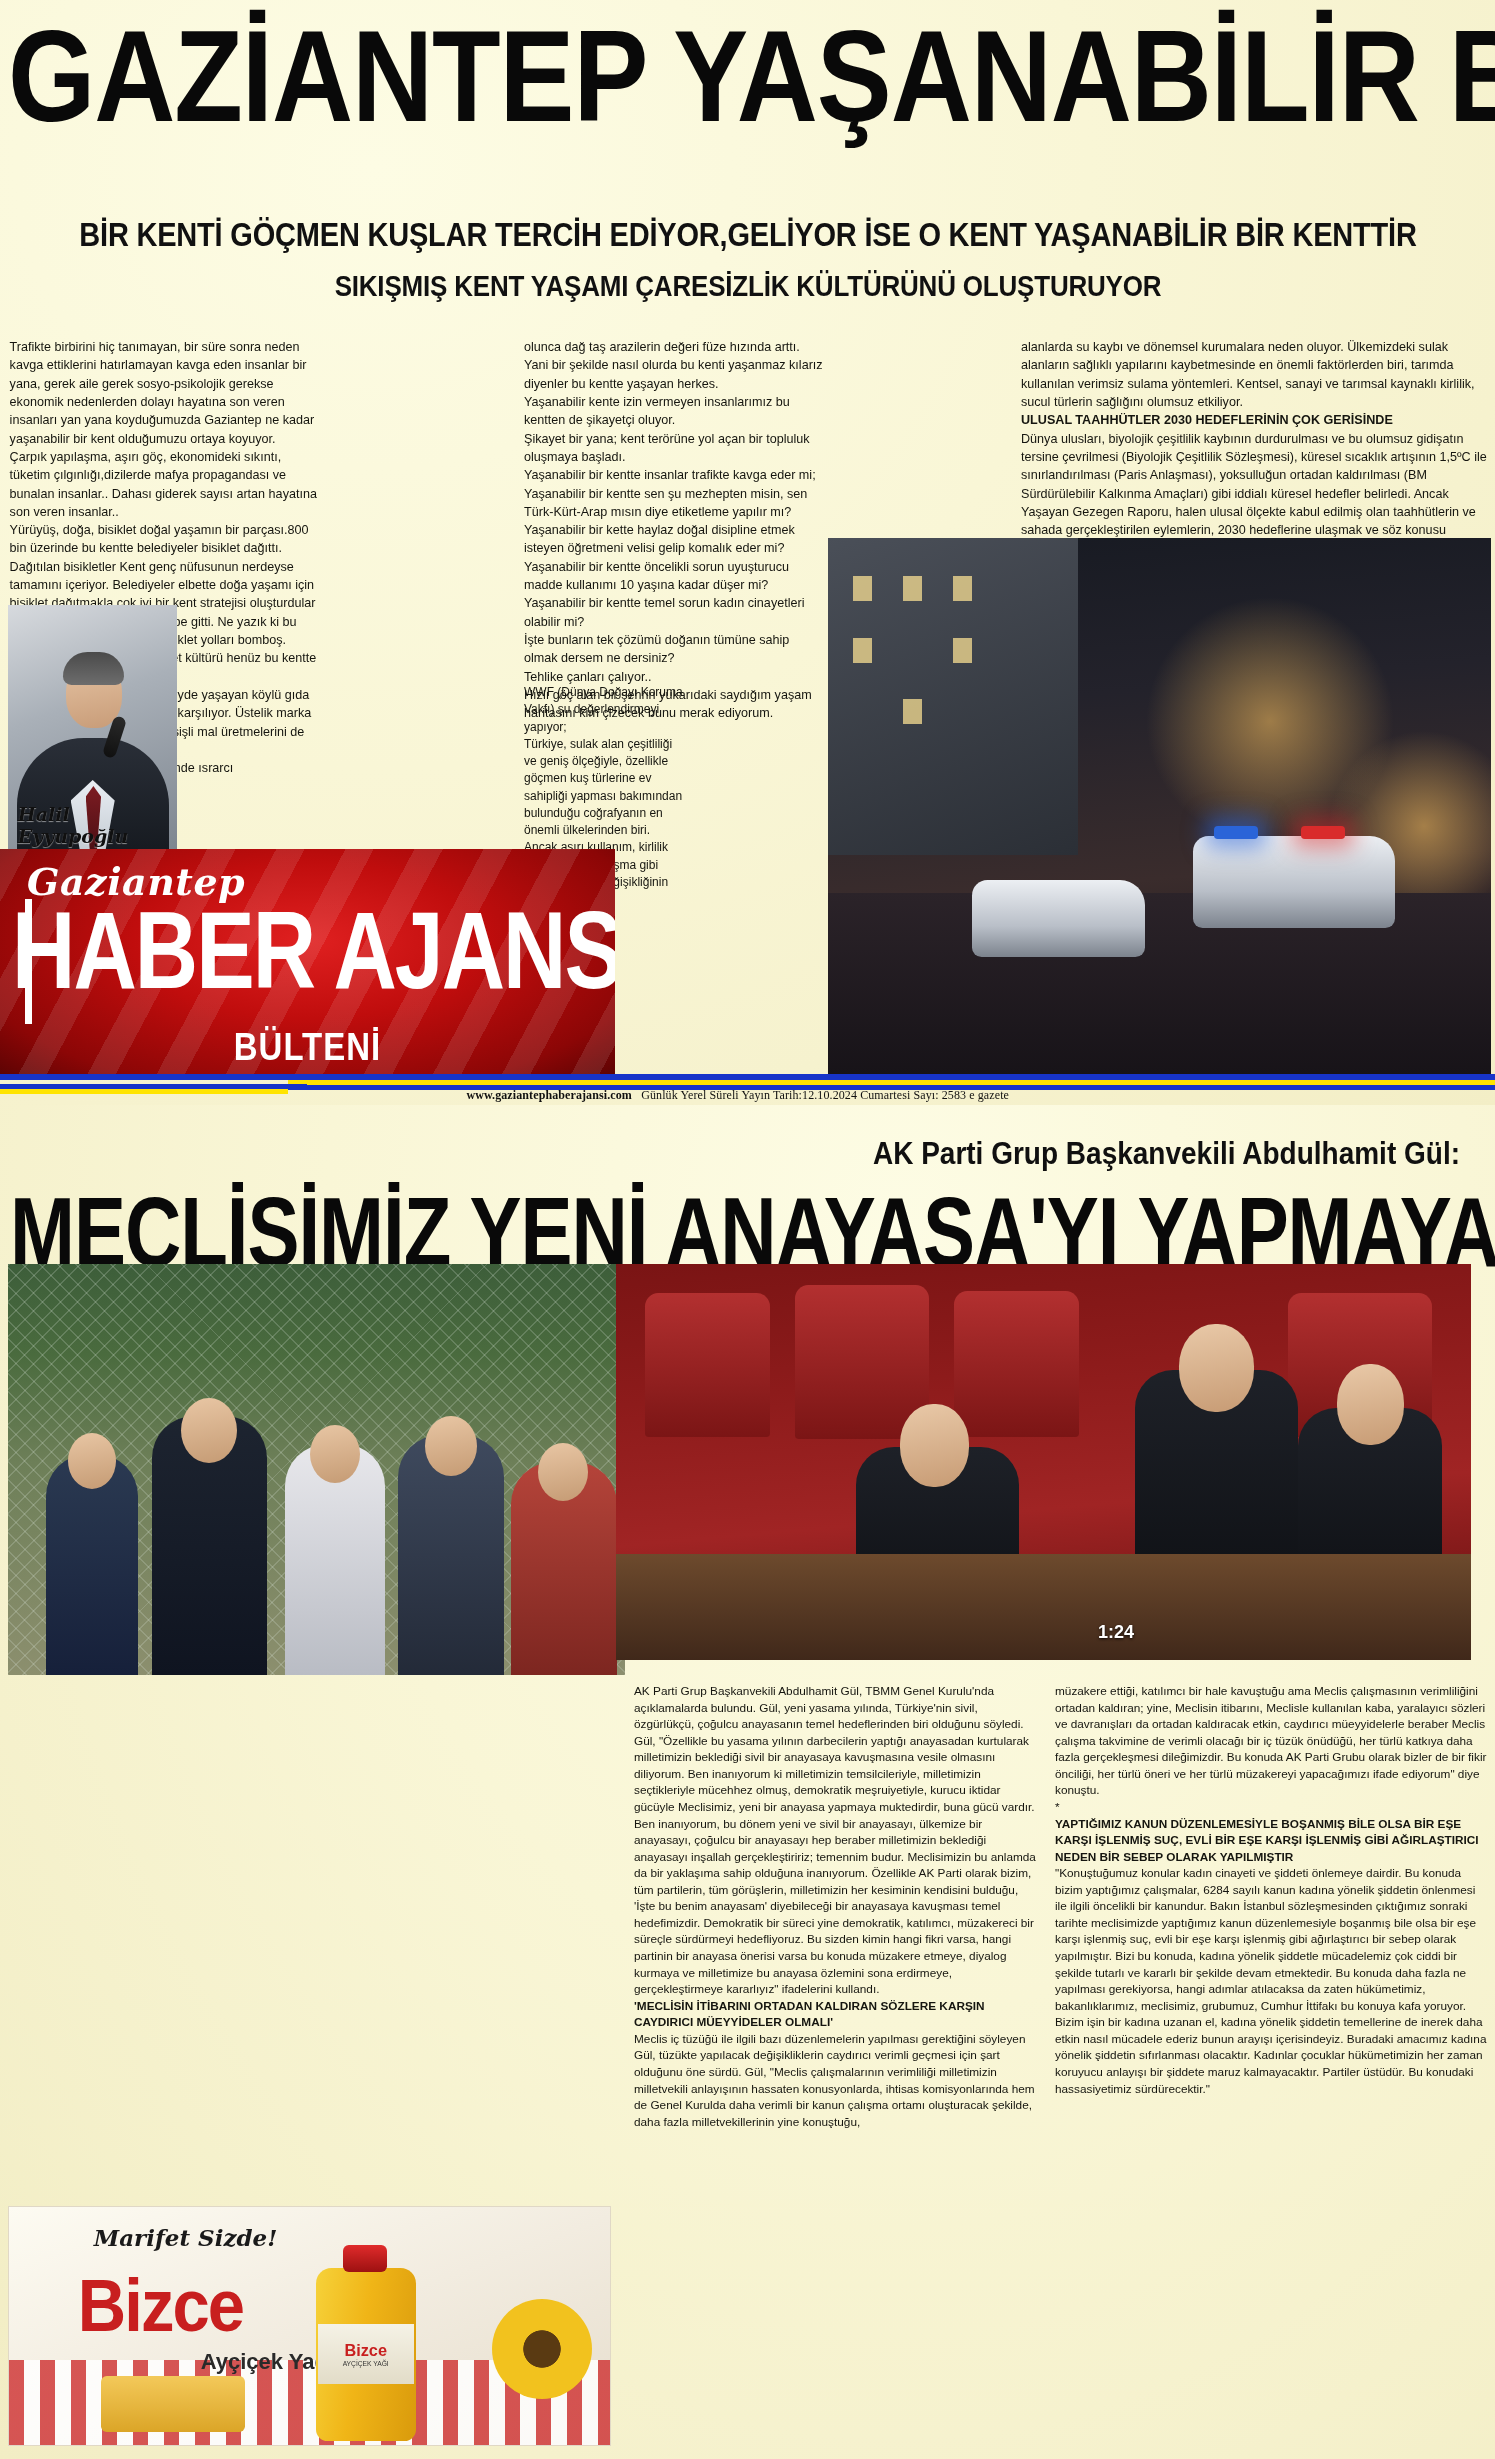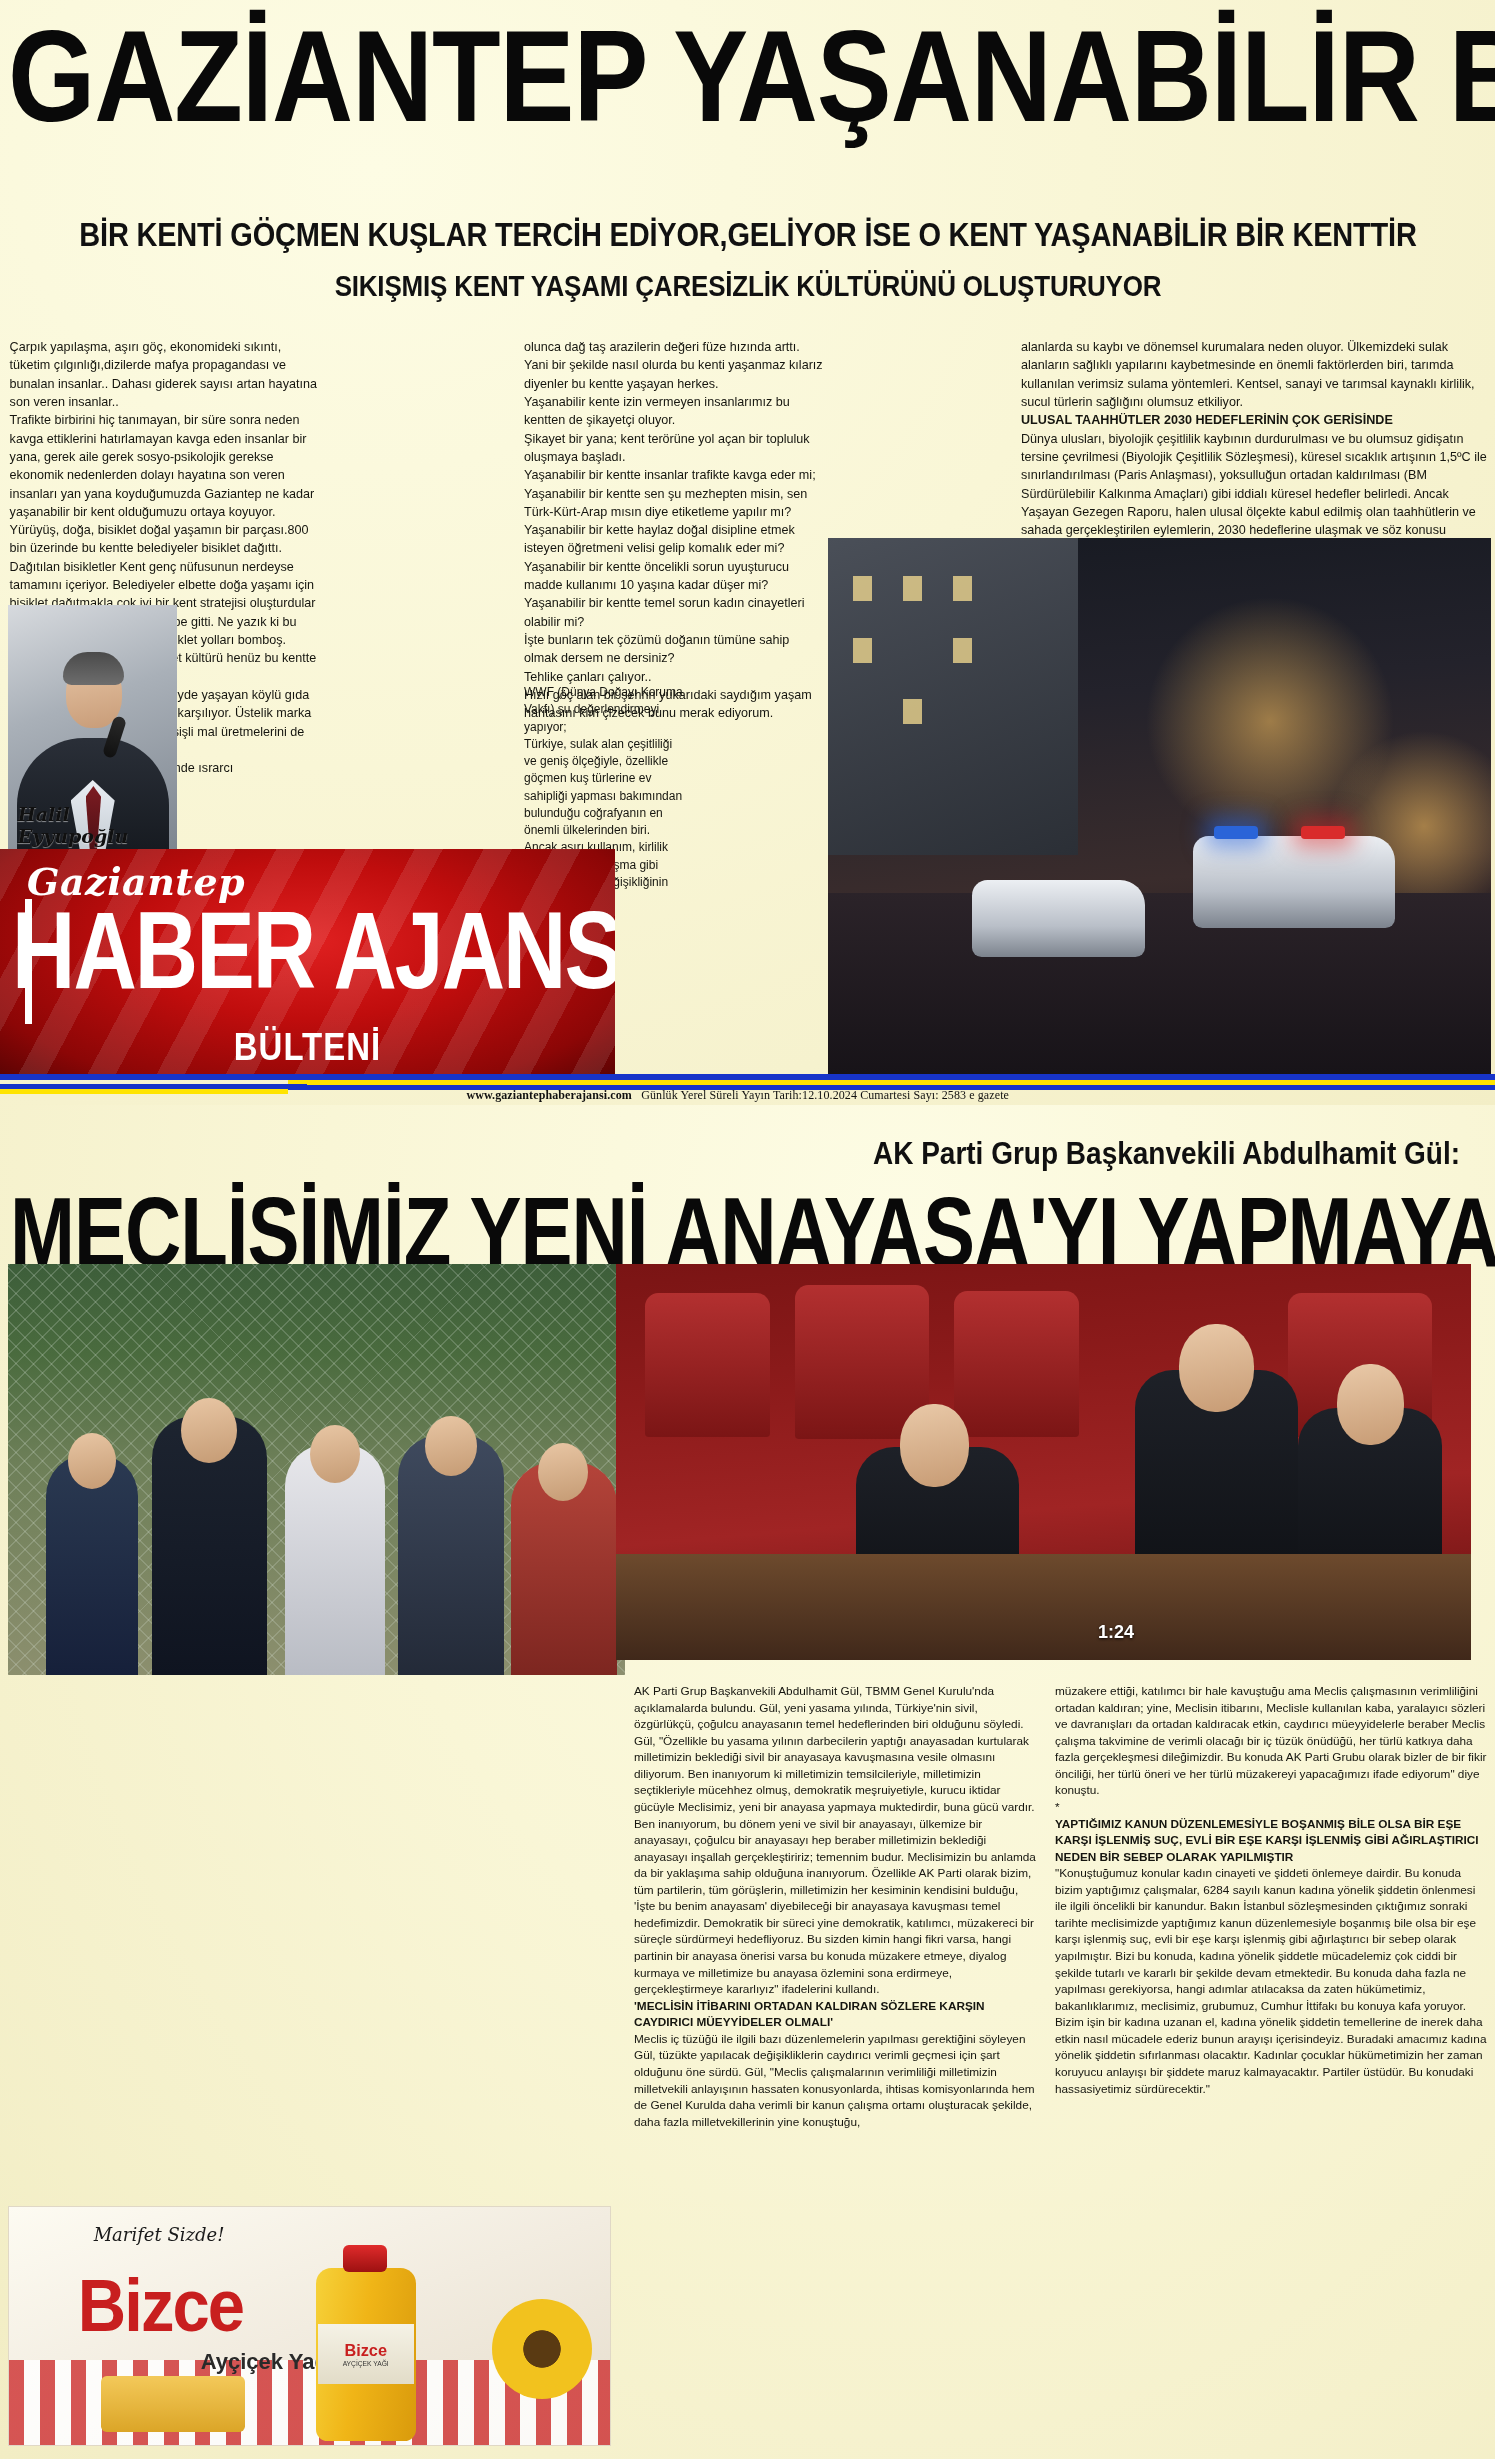--- a/index.html
+++ b/index.html
@@ -385,22 +385,22 @@
     left: 7.7px; top: 1101px;
     width: 603px; height: 240px;
     background: linear-gradient(160deg,#fdfbf2 0%, #f2ece0 50%, #e6ddcc 100%);
     overflow: hidden;
     border: 1px solid #e0d8c6;
   }
   .ad-marifet {
     position: absolute; left: 85px; top: 17.3px;
     font-family: "DejaVu Serif", serif;
     font-style: italic;
-    font-weight: 400;
-    font-size: 18px;
+    font-weight: 700;
+    font-size: 23px;
     color: #1a1a1a;
   }
   .ad-bizce {
     position: absolute; left: 69px; top: 60px;
     font-family: "Liberation Sans", sans-serif;
     font-weight: 700;
     font-size: 67px;
     color: #c81f1f;
     letter-spacing: -1.9px;
     transform: scaleY(1.1);
@@ -461,22 +461,22 @@
 
   <div class="top-section">
 
     <div class="main-headline">GAZİANTEP YAŞANABİLİR BİR KENT Mİ?</div>
 
     <div class="sub-headline-1">BİR KENTİ GÖÇMEN KUŞLAR TERCİH EDİYOR,GELİYOR İSE O KENT YAŞANABİLİR BİR KENTTİR</div>
 
     <div class="sub-headline-2">SIKIŞMIŞ KENT YAŞAMI ÇARESİZLİK KÜLTÜRÜNÜ OLUŞTURUYOR</div>
 
     <div class="col-text" id="col1">
+      <p>Trafikte birbirini hiç tanımayan, bir süre sonra neden kavga ettiklerini hatırlamayan kavga eden insanlar bir yana, gerek aile gerek sosyo-psikolojik gerekse ekonomik nedenlerden dolayı hayatına son veren insanları yan yana koyduğumuzda Gaziantep ne kadar yaşanabilir bir kent olduğumuzu ortaya koyuyor.</p>
       <p>Çarpık yapılaşma, aşırı göç, ekonomideki sıkıntı, tüketim çılgınlığı,dizilerde mafya propagandası ve bunalan insanlar.. Dahası giderek sayısı artan hayatına son veren insanlar..</p>
-      <p>Trafikte birbirini hiç tanımayan, bir süre sonra neden kavga ettiklerini hatırlamayan kavga eden insanlar bir yana, gerek aile gerek sosyo-psikolojik gerekse ekonomik nedenlerden dolayı hayatına son veren insanları yan yana koyduğumuzda Gaziantep ne kadar yaşanabilir bir kent olduğumuzu ortaya koyuyor.</p>
       <p>Yürüyüş, doğa, bisiklet doğal yaşamın bir parçası.800 bin üzerinde bu kentte belediyeler bisiklet dağıttı. Dağıtılan bisikletler Kent genç nüfusunun nerdeyse tamamını içeriyor. Belediyeler elbette doğa yaşamı için bisiklet dağıtmakla çok iyi bir kent stratejisi oluşturdular ama belediyelerin iyi niyeti çöpe gitti. Ne yazık ki bu kentte bisiklete binen yok. Bisiklet yolları bomboş. Gerek trafik akışı gerek bisiklet kültürü henüz bu kentte oluşmamış.</p>
       <p>Gıda güvenliği dediğimizde köyde yaşayan köylü gıda ihtiyacını kentte marketlerden karşılıyor. Üstelik marka olarak tanınmış firmaların tağşişli mal üretmelerini de bir yana koyuyoruz.</p>
       <p>Yatay mimari kentsel dönüşümde ısrarcı</p>
     </div>
 
     <div class="portrait-box">
       <div class="portrait-bg"></div>
       <div class="p-suit"></div>
       <div class="p-shirt"></div>
       <div class="p-tie"></div>

